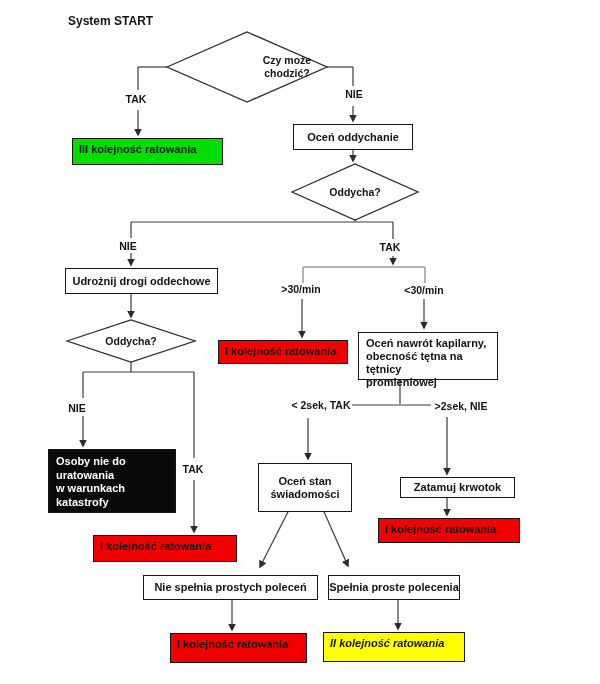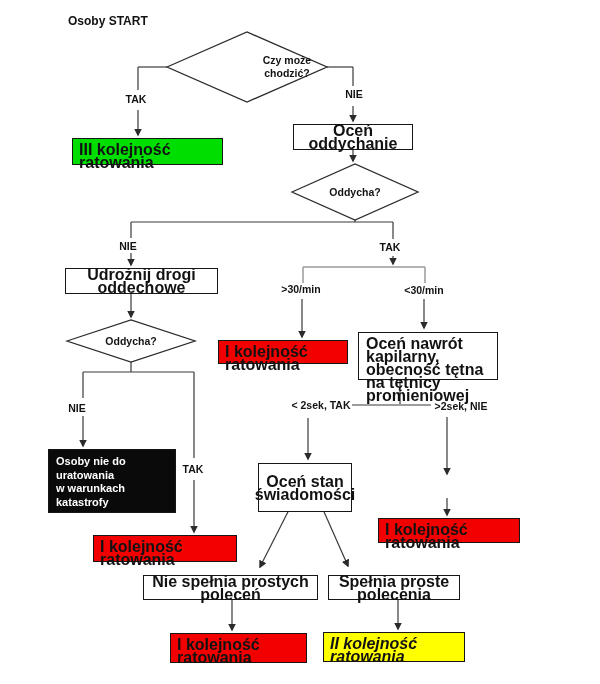--- a/index.html
+++ b/index.html
@@ -6,24 +6,24 @@
   body{width:600px;height:684px;position:relative;
        font-family:"Liberation Sans",sans-serif;font-weight:bold;color:#121212;}
   .stage{position:absolute;left:0;top:0;width:600px;height:684px;}
   svg.wires{position:absolute;left:0;top:0;}
   .title{position:absolute;left:68px;top:14px;font-size:12px;white-space:nowrap;}
   .lbl{position:absolute;font-size:10.5px;white-space:nowrap;transform:translateX(-50%);}
   .dtext{position:absolute;font-size:10.5px;text-align:center;white-space:pre-line;
          transform:translateX(-50%);line-height:13px;}
   .wbox{position:absolute;box-sizing:border-box;border:1.4px solid #161616;background:#fff;
         display:flex;align-items:center;justify-content:center;text-align:center;
-        font-size:16px;line-height:13px;white-space:pre-line;}
+        font-size:11px;line-height:13px;white-space:pre-line;}
   .wbox.left{justify-content:flex-start;text-align:left;padding-left:7px;align-items:flex-start;padding-top:4px;}
   .cbox{position:absolute;box-sizing:border-box;border:1.2px solid #161616;
-        font-size:16px;line-height:13px;padding:4px 2px 0 6px;white-space:pre-line;}
+        font-size:11px;line-height:13px;padding:4px 2px 0 6px;white-space:pre-line;}
   .cbox.green{background:var(--c-green);}
   .cbox.red{background:var(--c-red);}
   .cbox.yellow{background:var(--c-yellow);font-style:italic;}
   .cbox.blackbox{background:var(--c-black_box);color:#fff;font-size:11px;line-height:13.5px;padding:5px 2px 0 7px;}
 </style>
 </head>
 <body>
 
 <div class="stage">
 
@@ -77,21 +77,21 @@
       <line x1="398" y1="600" x2="398" y2="629"></line>
     </g>
 
     <g fill="#ffffff" stroke="#2b2b2b" stroke-width="1.3">
       <polygon points="167,67 247,32 327,67 247,102"></polygon>
       <polygon points="292,192 355,164 418,192 355,220"></polygon>
       <polygon points="67,341 131,320 195,341 131,362"></polygon>
     </g>
   </svg>
 
-  <div class="title">Osoby START</div>
+  <div class="title">System START</div>
 
   <div class="dtext" style="left:247px;top:54px;margin-left:40px;">Czy może
 chodzić?</div>
   <div class="dtext" style="left:355px;top:186px;">Oddycha?</div>
   <div class="dtext" style="left:131px;top:335px;">Oddycha?</div>
 
   <div class="lbl" style="left:136px;top:93px;">TAK</div>
   <div class="lbl" style="left:354px;top:88px;">NIE</div>
   <div class="lbl" style="left:128px;top:240px;">NIE</div>
   <div class="lbl" style="left:390px;top:241px;">TAK</div>
@@ -113,16 +113,17 @@
   <div class="cbox red" style="left:170px;top:633px;width:137px;height:30px;">I kolejność ratowania</div>
   <div class="cbox yellow" style="left:323px;top:632px;width:142px;height:30px;">II kolejność ratowania</div>
 
   <div class="wbox" style="left:293px;top:124px;width:120px;height:26px;">Oceń oddychanie</div>
   <div class="wbox" style="left:65px;top:268px;width:153px;height:26px;">Udrożnij drogi oddechowe</div>
   <div class="wbox left" style="left:358px;top:332px;width:140px;height:48px;">Oceń nawrót kapilarny,
 obecność tętna na tętnicy
 promieniowej</div>
   <div class="wbox" style="left:258px;top:463px;width:94px;height:49px;">Oceń stan
 świadomości</div>
+  <div class="wbox" style="left:400px;top:477px;width:115px;height:21px;">Zatamuj krwotok</div>
   <div class="wbox" style="left:143px;top:575px;width:175px;height:25px;">Nie spełnia prostych poleceń</div>
   <div class="wbox" style="left:328px;top:575px;width:132px;height:25px;">Spełnia proste polecenia</div>
 
 </div>
 
 </body></html>

